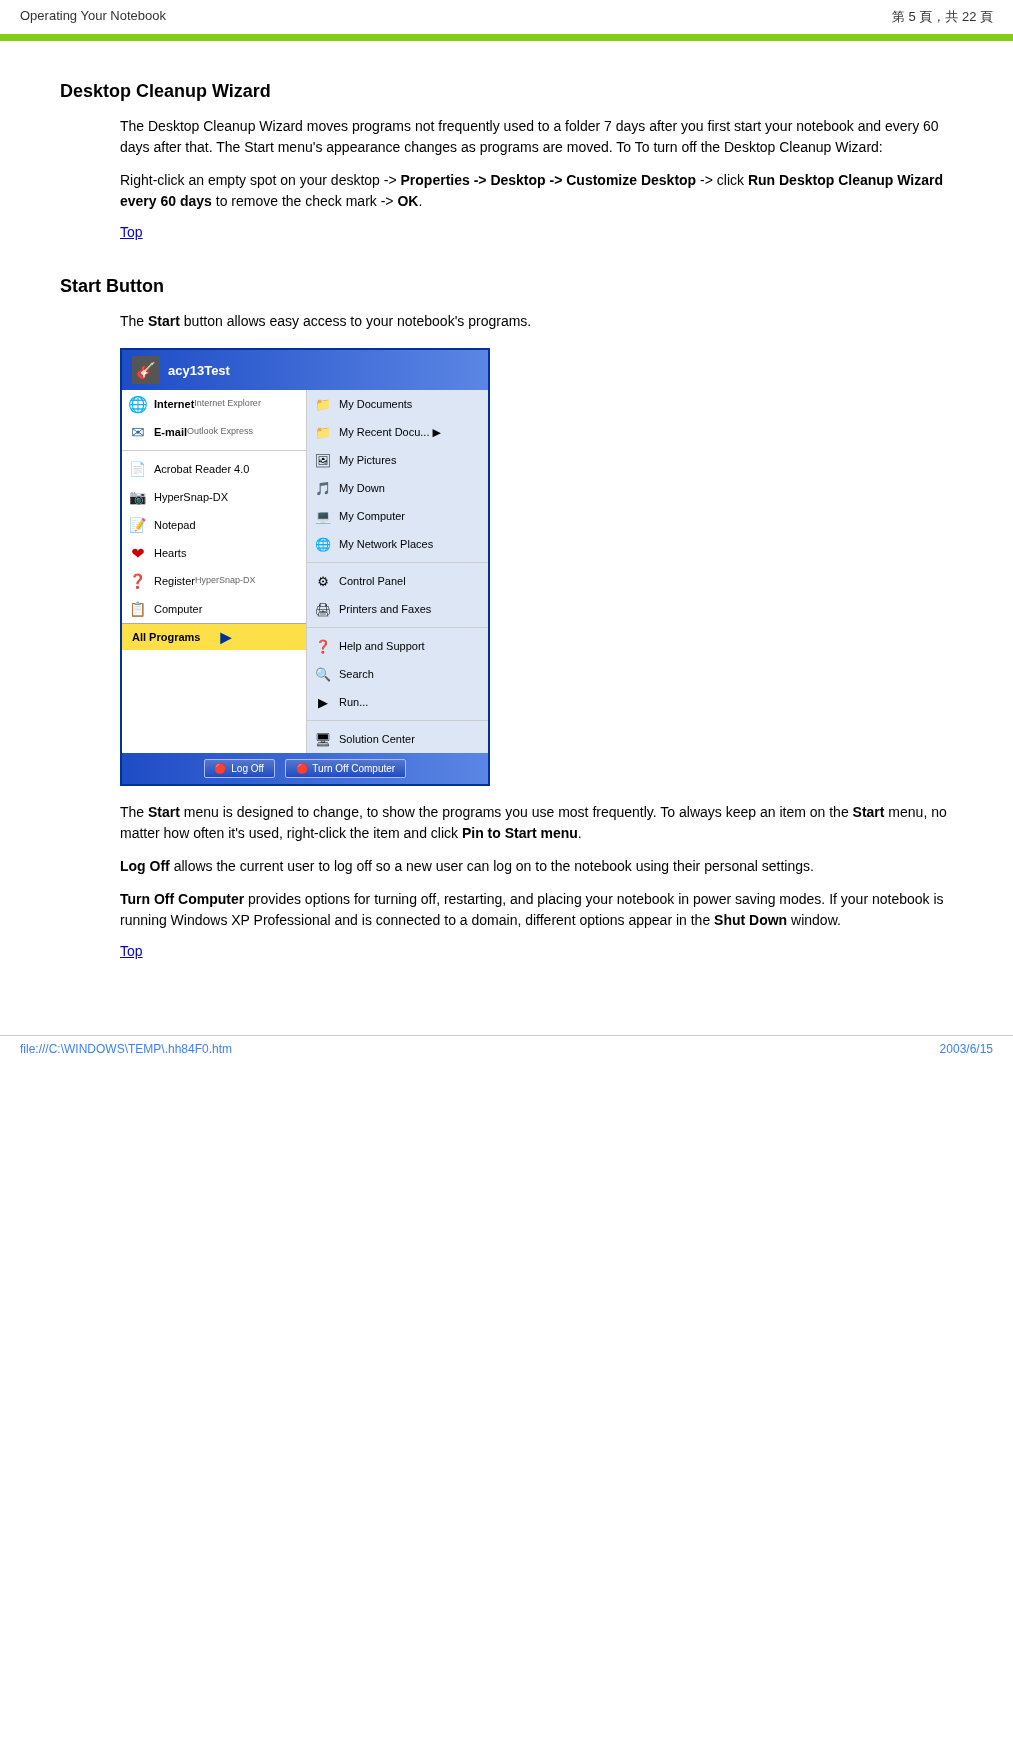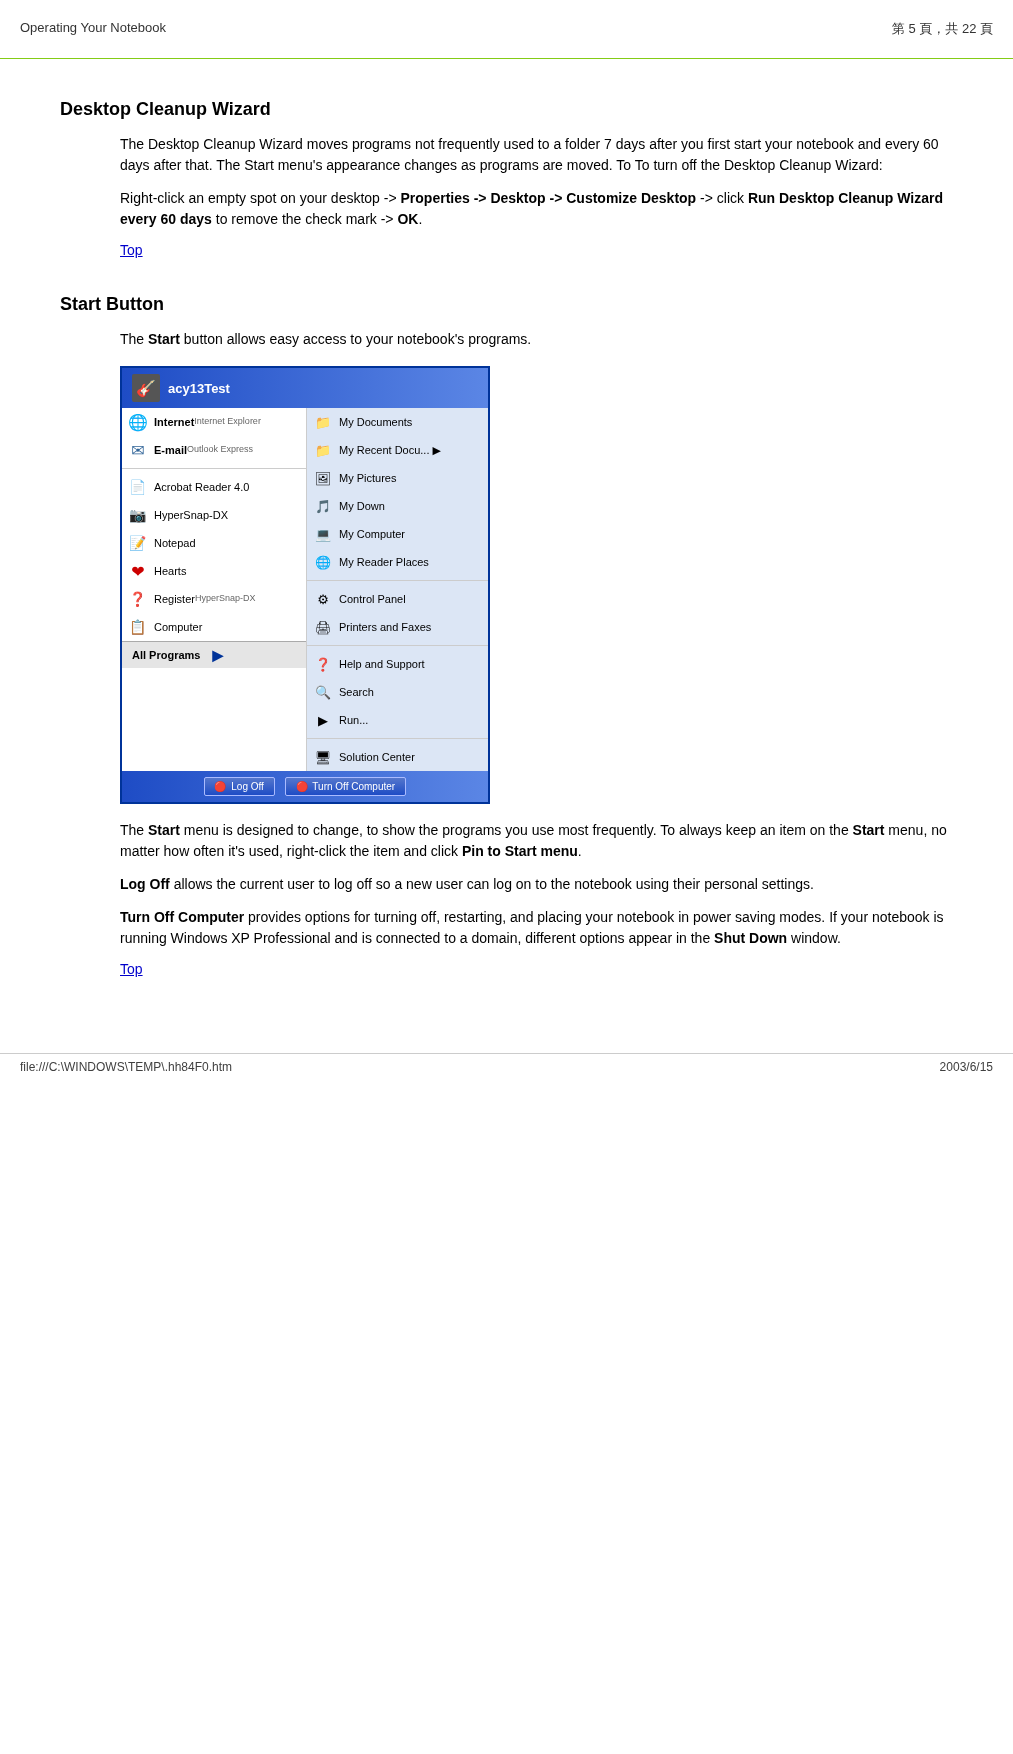--- a/index.html
+++ b/index.html
@@ -11,32 +11,32 @@
       font-family: Arial, sans-serif;
       font-size: 14px;
       background: #fff;
       color: #000;
       width: 1013px;
       min-height: 1754px;
     }
     .page-header {
       display: flex;
       justify-content: space-between;
-      padding: 20px 20px;
-      border-bottom: 1px solid #84cc16;
+      padding: 8px 20px;
+      border-bottom: 7px solid #84cc16;
       font-size: 13px;
       color: #333;
     }
     .page-footer {
       display: flex;
       justify-content: space-between;
       padding: 6px 20px;
       border-top: 1px solid #ccc;
       font-size: 12px;
-      color: #404040;
+      color: #3b82f6;
       position: relative;
       margin-top: 20px;
     }
     .content-area {
       padding: 30px 60px 20px 60px;
     }
     .section-title {
       font-size: 18px;
       font-weight: bold;
       margin-bottom: 14px;
@@ -144,25 +144,25 @@
       flex-shrink: 0;
       display: flex;
       align-items: center;
       justify-content: center;
       font-size: 13px;
     }
     .sm-all-programs {
       display: flex;
       align-items: center;
       padding: 5px 10px;
-      gap: 12px;
+      gap: 20px;
       font-weight: bold;
       font-size: 11px;
       border-top: 1px solid #aaa;
-      background: #e5e5e5;
+      background: #fde047;
       cursor: pointer;
     }
     .sm-all-arrow {
       color: #003399;
       font-size: 14px;
     }
     .sm-bottom {
       display: flex;
       justify-content: center;
       gap: 10px;
@@ -297,21 +297,21 @@
             <div class="sm-right-item">
               <div class="sm-right-icon">🎵</div>
               <span>My Down</span>
             </div>
             <div class="sm-right-item">
               <div class="sm-right-icon">💻</div>
               <span>My Computer</span>
             </div>
             <div class="sm-right-item">
               <div class="sm-right-icon">🌐</div>
-              <span>My Reader Places</span>
+              <span>My Network Places</span>
             </div>
             <div class="sm-separator"></div>
             <div class="sm-right-item">
               <div class="sm-right-icon">⚙</div>
               <span>Control Panel</span>
             </div>
             <div class="sm-right-item">
               <div class="sm-right-icon">🖨</div>
               <span>Printers and Faxes</span>
             </div>

